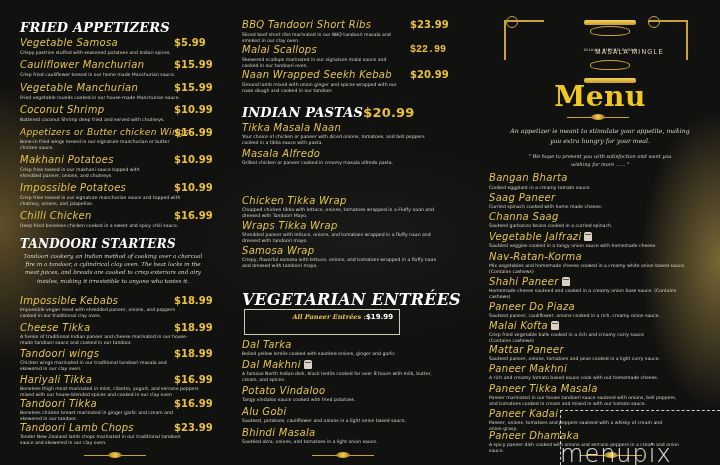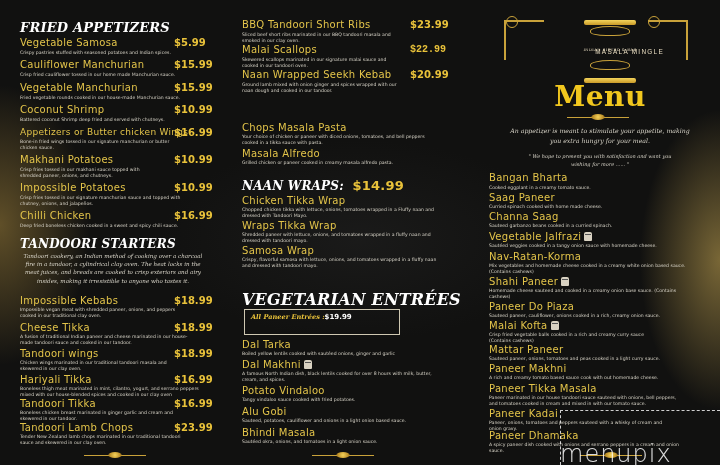--- a/index.html
+++ b/index.html
@@ -38,20 +38,21 @@
   }
   .item { position: absolute; }
   .item-name {
     position: absolute;
     left: 0; top: 0;
     font-family: "DejaVu Sans", sans-serif;
     font-size: 10px;
     color: #e3c44a;
     letter-spacing: 0.3px;
     white-space: nowrap;
+    font-style: italic;
   }
   .item-price {
     position: absolute;
     top: 0;
     font-family: "DejaVu Sans", sans-serif;
     font-weight: bold;
     font-size: 10px;
     color: #e9c23a;
     white-space: nowrap;
   }
@@ -275,48 +276,48 @@
     <div class="item-name">Malai Scallops</div>
     <div class="item-price" style="left:168px;font-family:Liberation Mono, monospace;">$22.99</div>
     <div class="item-desc" style="top:13px; width:160px;">Skewered scallops marinated in our signature malai sauce and cooked in our tandoori oven.</div>
   </div>
   <div class="item" style="left:7px; top:69px; width:210px;">
     <div class="item-name">Naan Wrapped Seekh Kebab</div>
     <div class="item-price" style="left:168px;">$20.99</div>
     <div class="item-desc" style="top:13px; width:165px;">Ground lamb mixed with onion ginger and spices wrapped with our naan dough and cooked in our tandoor.</div>
   </div>
 
+  <div class="section-title" style="left:7px; top:105px; font-size:13px;">
+    <span>Indian Pastas</span><span class="sec-price">$20.99</span>
+  </div>
   <div class="item" style="left:7px; top:122px; width:210px;">
-    <div class="item-name">Chops Masala Pasta</div>
+    <div class="item-name">Tikka Masala Naan</div>
     <div class="item-desc" style="top:12px; width:200px;">Your choice of chicken or paneer with diced onions, tomatoes, and bell peppers cooked in a tikka sauce with pasta.</div>
   </div>
   <div class="item" style="left:7px; top:148px; width:210px;">
     <div class="item-name">Masala Alfredo</div>
     <div class="item-desc" style="top:12px; width:200px;">Grilled chicken or paneer cooked in creamy masala alfredo pasta.</div>
   </div>
 
-  <div class="section-title" style="left:7px; top:178px; font-size:12px;">
-    <span>Naan Wraps:</span>&nbsp;&nbsp;<span class="sec-price">$14.99</span>
-  </div>
   <div class="item" style="left:7px; top:195px; width:210px;">
     <div class="item-name">Chicken Tikka Wrap</div>
     <div class="item-desc" style="top:12px; width:195px;">Chopped chicken tikka with lettuce, onions, tomatoes wrapped in a Fluffy naan and dressed with Tandoori Mayo.</div>
   </div>
   <div class="item" style="left:7px; top:220px; width:210px;">
     <div class="item-name">Wraps Tikka Wrap</div>
     <div class="item-desc" style="top:12px; width:195px;">Shredded paneer with lettuce, onions, and tomatoes wrapped in a fluffy naan and dressed with tandoori mayo.</div>
   </div>
   <div class="item" style="left:7px; top:245px; width:210px;">
     <div class="item-name">Samosa Wrap</div>
     <div class="item-desc" style="top:12px; width:195px;">Crispy, flavorful samosa with lettuce, onions, and tomatoes wrapped in a fluffy naan and dressed with tandoori mayo.</div>
   </div>
 
   <div class="section-title" style="left:7px; top:290px; font-size:16px;">Vegetarian Entrées</div>
 
-  <div class="veg-box" style="left:9px; top:309px; width:156px; height:26px;">
+  <div class="veg-box" style="left:9px; top:309px; width:156px; height:26px;text-align:right;">
     <div class="veg-box-row">
       <span>All Paneer Entrées :</span><span class="p">$19.99</span>
     </div>
   </div>
 
   <div class="item" style="left:7px; top:339px; width:210px;">
     <div class="item-name">Dal Tarka</div>
     <div class="item-desc" style="top:12px; width:200px;">Boiled yellow lentils cooked with sautéed onions, ginger and garlic</div>
   </div>
   <div class="item" style="left:7px; top:359px; width:210px;">

